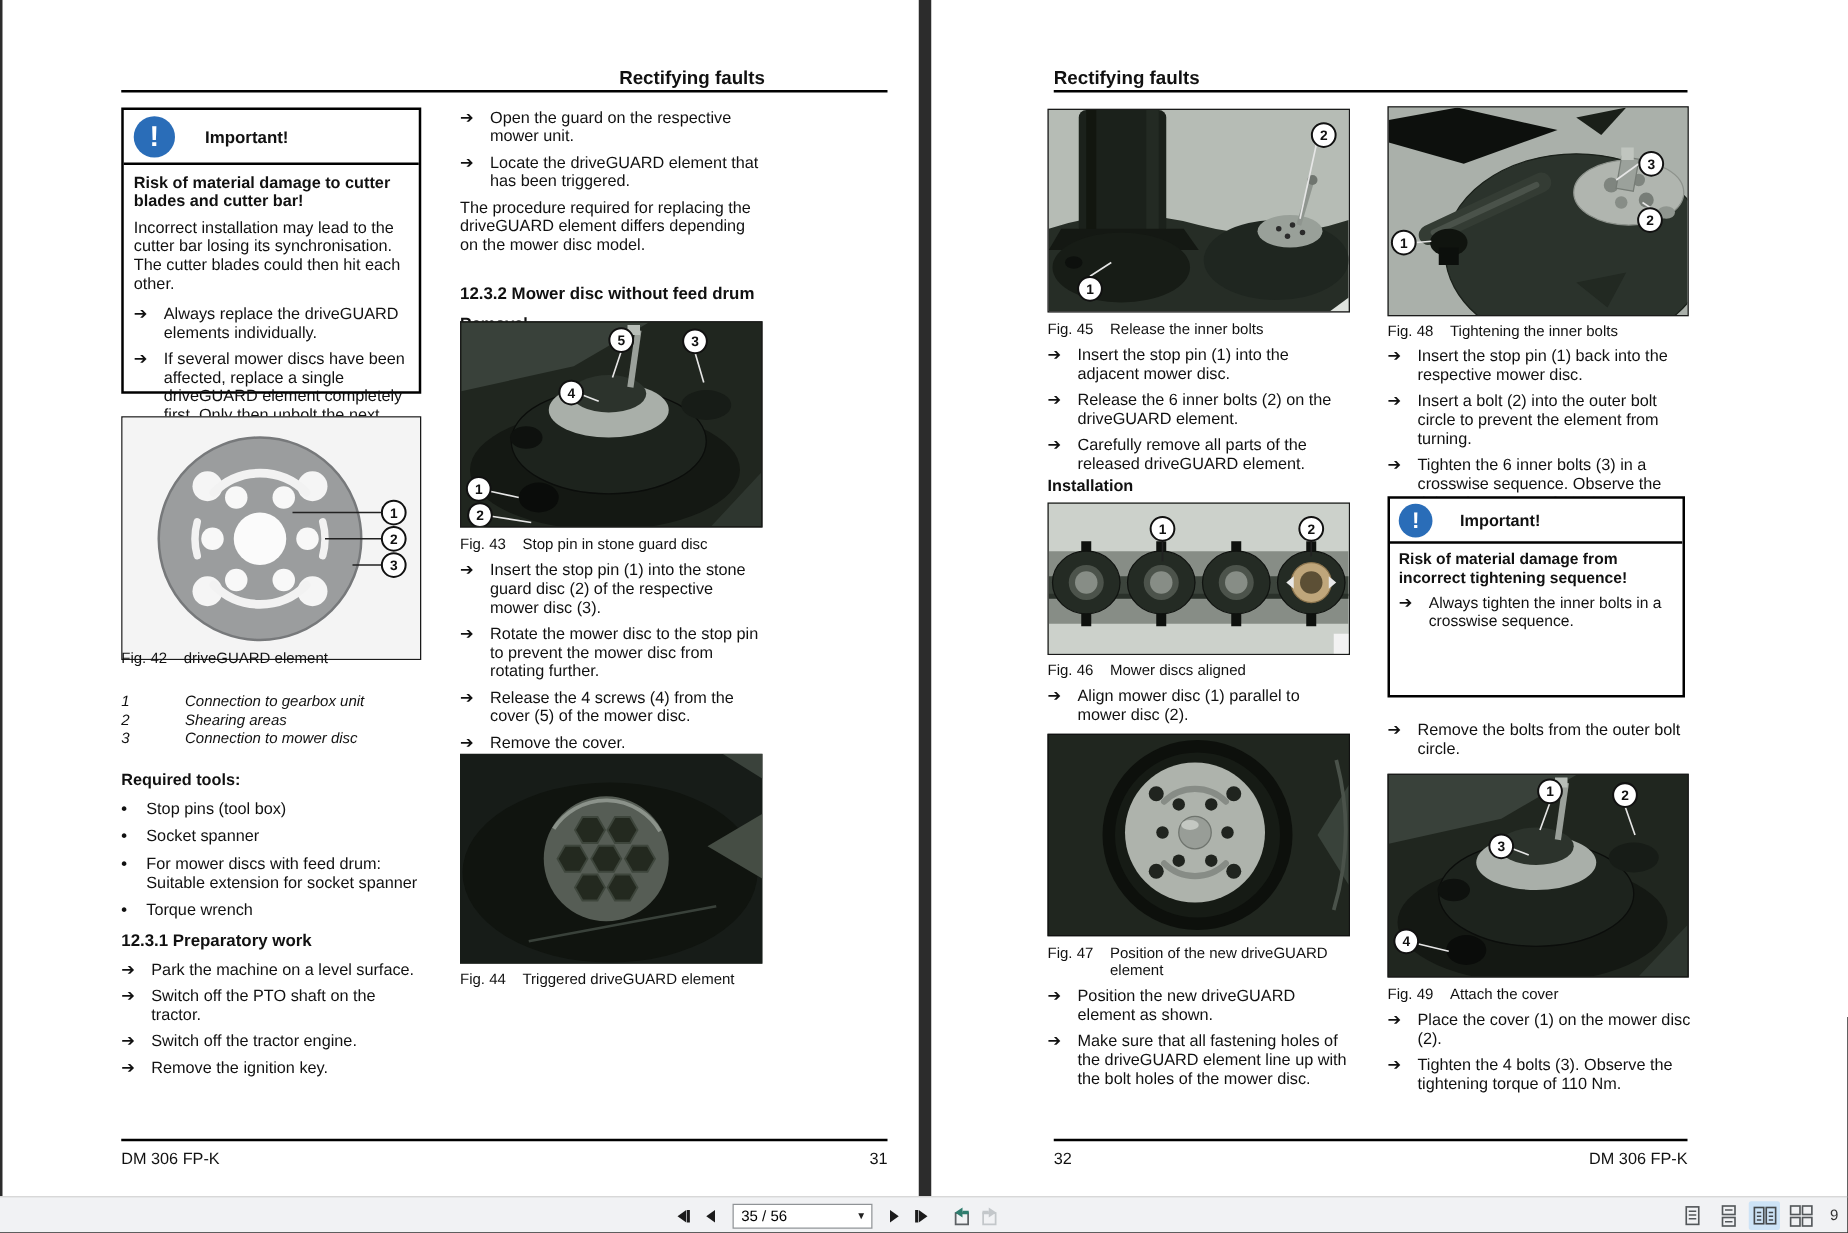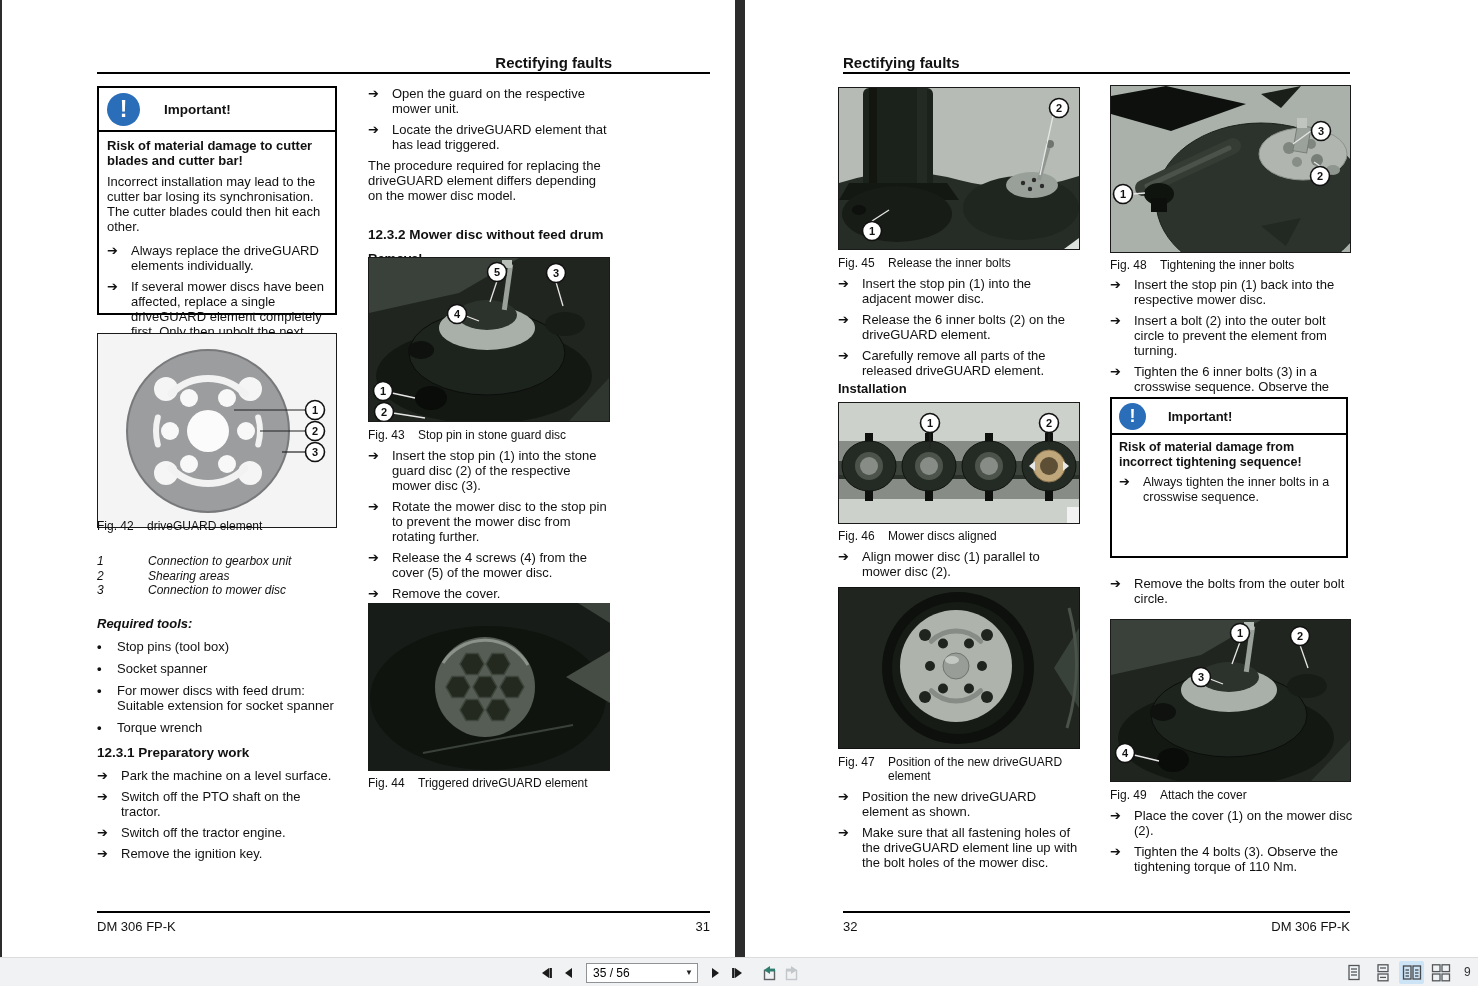--- a/index.html
+++ b/index.html
@@ -130,21 +130,21 @@
     <div class="legend-row">
         <span class="legend-num">2</span>
         <span>Shearing areas</span>
       </div>
     <div class="legend-row">
         <span class="legend-num">3</span>
         <span>Connection to mower disc</span>
       </div>
   </div>
 
-  <div class="abs subhead" style="left:95px;top:616px;font-style:italic;">Required tools:</div>
+  <div class="abs subhead" style="left:95px;top:616px;">Required tools:</div>
   <div class="abs" style="left:95px;top:639px;width:244px;">
     <div class="dot-item">
         <span class="dot">•</span>
         <span class="pre">Stop pins (tool box)</span>
       </div>
     <div class="dot-item">
         <span class="dot">•</span>
         <span class="pre">Socket spanner</span>
       </div>
     <div class="dot-item">
@@ -177,21 +177,21 @@
       </div>
   </div>
 
   <div class="abs" style="left:366px;top:86px;width:244px;">
     <div class="arrow-item" style="margin-bottom:6px;">
         <span class="arr">➔</span>
         <span>Open the guard on the respective mower unit.</span>
       </div>
     <div class="arrow-item" style="margin-bottom:6px;">
         <span class="arr">➔</span>
-        <span>Locate the driveGUARD element that has lead triggered.</span>
+        <span>Locate the driveGUARD element that has been triggered.</span>
       </div>
     <div class="body-par">The procedure required for replacing the driveGUARD element differs depending on the mower disc model.</div>
     <div class="sechead" style="margin-top:24px;">12.3.2 Mower disc without feed drum</div>
     <div class="subhead" style="margin-top:9px;">Removal</div>
   </div>
 
   <div class="fig" style="left:366px;top:257px;width:242px;height:165px;">
     <svg width="240" height="163" viewBox="0 0 240 163">
       <g>
         <rect width="240" height="163" fill="#20261f"></rect>

